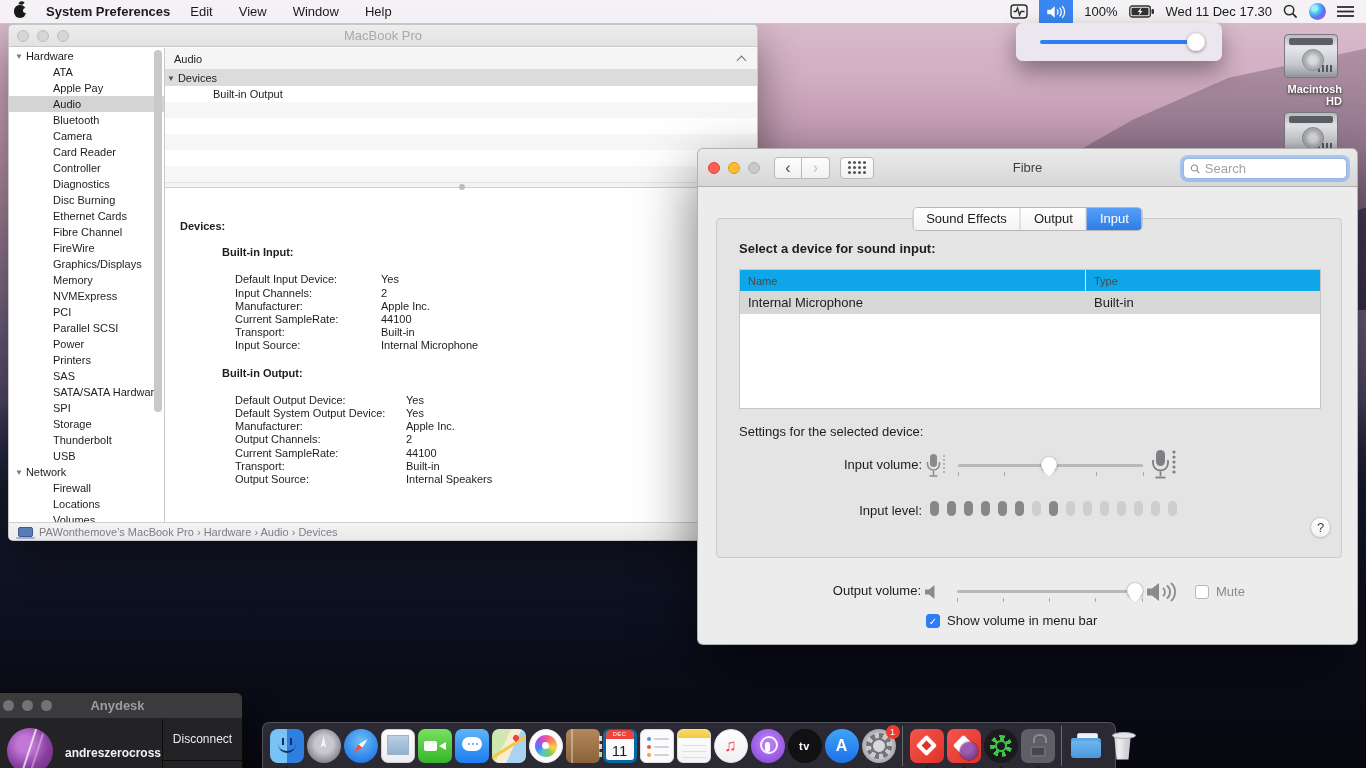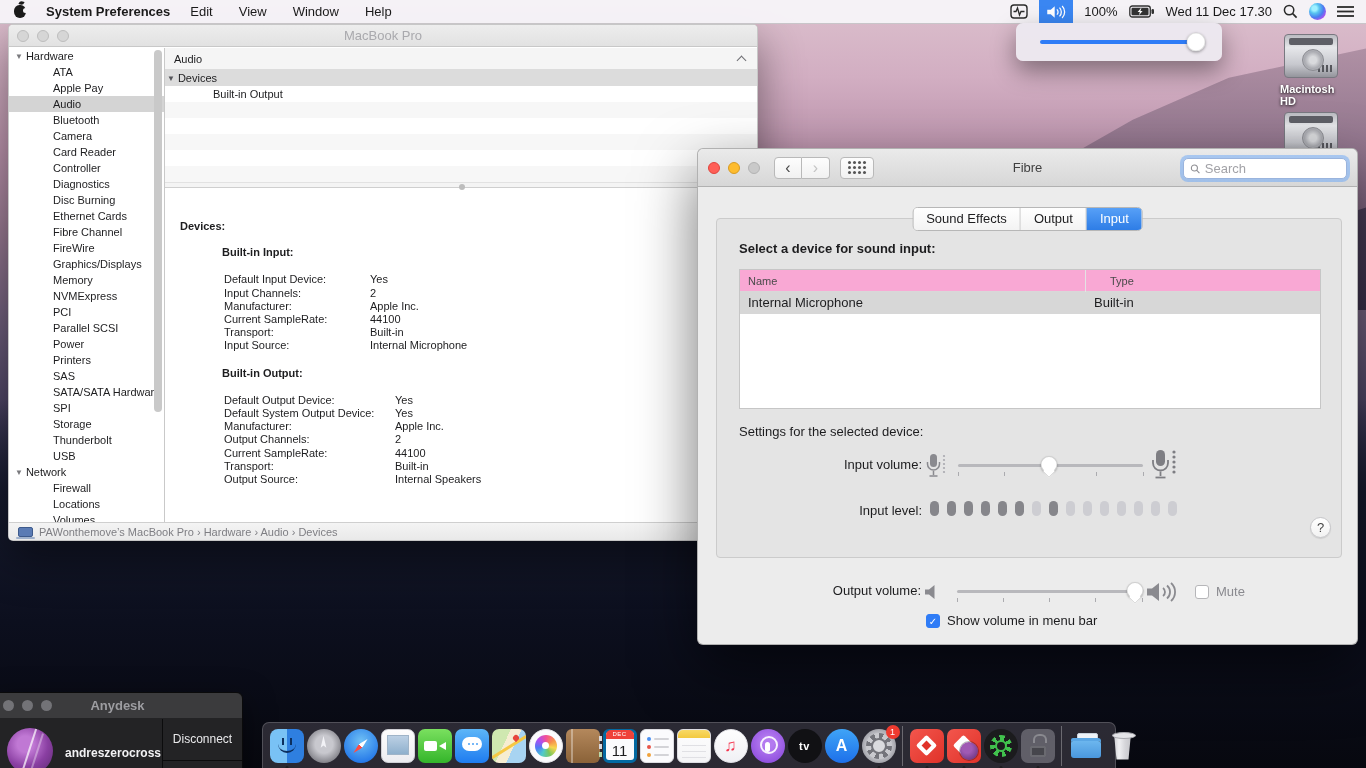--- a/index.html
+++ b/index.html
@@ -68,21 +68,21 @@
   .titem { height:16px; line-height:16px; padding-left:48px; background:#fff; }
   .stripe { height:16px; }
   .stripe:nth-child(odd) { background:#f7f7f7; }
   .stripe:nth-child(even) { background:#fff; }
   .splitter { height:6px; background:#f4f4f4; border-top:1px solid #e2e2e2; border-bottom:1px solid #cfcfcf; position:relative; }
   .splitter .grip { position:absolute; left:294px; top:1px; width:6px; height:6px; border-radius:50%; background:#bdbdbd; }
   .det-pane { position:absolute; left:0; right:0; bottom:0; top:156px; overflow:hidden; background:#fff; padding:16px 0 0 15px; line-height:13.2px; }
   .det-h { font-weight:700; margin-bottom:13px; }
   .det-sec { margin-left:42px; margin-bottom:14px; }
   .det-title { font-weight:700; margin-bottom:14px; }
-  .det-row { display:flex; margin-left:2px; }
+  .det-row { display:flex; margin-left:13px; }
   .det-sec.sec0 .k { width:146px; }
   .det-sec.sec1 .k { width:171px; }
   .si-statusbar { position:absolute; left:0; right:0; bottom:0; height:18px; background:linear-gradient(#f4f4f4,#e9e9e9);
     border-top:1px solid #cfcfcf; display:flex; align-items:center; gap:6px; padding-left:9px; color:#7e7e83; font-size:11px; }
   .laptop-ic { width:15px; height:10px; background:#5a7bb4; border:1px solid #3d5a8c; border-radius:2px; position:relative; }
   .laptop-ic::after { content:''; position:absolute; left:-3px; right:-3px; bottom:-3px; height:2px; background:#9fb1cc; border-radius:1px; }
 
   
   .sound { position:absolute; left:697px; top:148px; width:661px; height:497px; z-index:3;
     background:#ececec; border-radius:6px; box-shadow:0 24px 60px rgba(0,0,0,.55); border:1px solid rgba(0,0,0,.25);
@@ -111,21 +111,21 @@
   .tabs { position:absolute; top:58px; left:50%; transform:translateX(-50%); display:flex;
     border:1px solid #b7b7b7; border-radius:5px; overflow:hidden; background:#fcfcfc; z-index:5; }
   .seg { padding:3px 13px; height:22px; line-height:16px; background:linear-gradient(#fff,#f3f3f3); color:#1d1d1f; border-right:1px solid #bdbdbd; }
   .seg:last-child { border-right:none; }
   .seg.active { background:linear-gradient(#57a0f7,#2e7de6); color:#fff; }
 
   .snd-box { position:absolute; left:18px; top:69px; width:626px; height:340px; background:#e4e4e4;
     border:1px solid #cbcbcb; border-radius:4px; }
   .select-label { position:absolute; left:22px; top:22px; font-weight:700; }
   .dev-table { position:absolute; left:22px; top:50px; width:582px; height:140px; background:#fff; border:1px solid #c6c6c6; }
-  .dev-head { display:grid; grid-template-columns:346px 1fr; height:22px; background:#f9a8d4; border-bottom:1px solid #d8d8d8; font-size:11px; color:#4a4a4a;gap:16px; }
+  .dev-head { display:grid; grid-template-columns:346px 1fr; height:22px; background:#0ea5e9; border-bottom:1px solid #d8d8d8; font-size:11px; color:#4a4a4a; }
   .dev-head span { line-height:22px; padding-left:8px; border-right:1px solid #e3e3e3; }
   .dev-head span:last-child { border-right:none; }
   .srow { display:grid; grid-template-columns:346px 1fr; height:22px; line-height:22px; }
   .srow span { padding-left:8px; }
   .srow.sel { background:#d7d7d7; }
   .settings-label { position:absolute; left:22px; top:205px; }
   .ctl-row { position:absolute; left:0; right:0; height:30px; }
   .ctl-row .lbl { position:absolute; left:0; width:205px; text-align:right; top:6px; }
   .row-involume { top:232px; }
   .row-inlevel { top:278px; }
@@ -154,21 +154,21 @@
   .spk-lg { position:absolute; left:448px; top:4px; }
   .checkbox { width:14px; height:14px; border-radius:3px; background:#fff; border:1px solid #b6b6b9; display:inline-flex; align-items:center; justify-content:center; }
   .checkbox.checked { background:#2f7cf6; border-color:#2f7cf6; color:#fff; font-size:10px; }
   .mute-box { position:absolute; left:497px; top:8px; }
   .mute-lbl { position:absolute; left:518px; top:7px; color:#8a8a8f; }
   .row-showvol { position:absolute; top:464px; left:0; right:0; height:20px; }
   .row-showvol .checkbox { position:absolute; left:228px; top:1px; }
   .row-showvol .lbl { position:absolute; left:249px; top:0; }
 
   
-  .drive { position:absolute; width:62px; text-align:left; z-index:1; }
+  .drive { position:absolute; width:62px; text-align:right; z-index:1; }
   .d1 { left:1280px; top:34px; } .d2 { left:1280px; top:112px; }
   .hdd { width:54px; height:44px; margin:0 auto; border-radius:4px; position:relative;
     background:linear-gradient(180deg,#babbc1 0,#e6e7ea 30%,#c7c8ce 70%,#94959c 100%); border:1px solid #787880; }
   .hdd::before { content:''; position:absolute; left:4px; right:4px; top:3px; height:7px; background:#5e5f66; border-radius:2px; }
   .hdd::after { content:''; position:absolute; left:17px; top:14px; width:20px; height:20px; border-radius:50%;
     background:radial-gradient(circle,#d9dadd 0 25%,#aaabb1 60%,#c3c4c9 100%); border:1px solid #8b8c92; }
   .hdd .grille { position:absolute; right:5px; bottom:5px; width:14px; height:7px;
     background:repeating-linear-gradient(90deg,#55565c 0 2px,transparent 2px 4px); }
   .drive-label { margin-top:5px; font-size:11px; font-weight:700; color:#fff; text-shadow:0 1px 3px rgba(0,0,0,.9); }
 

